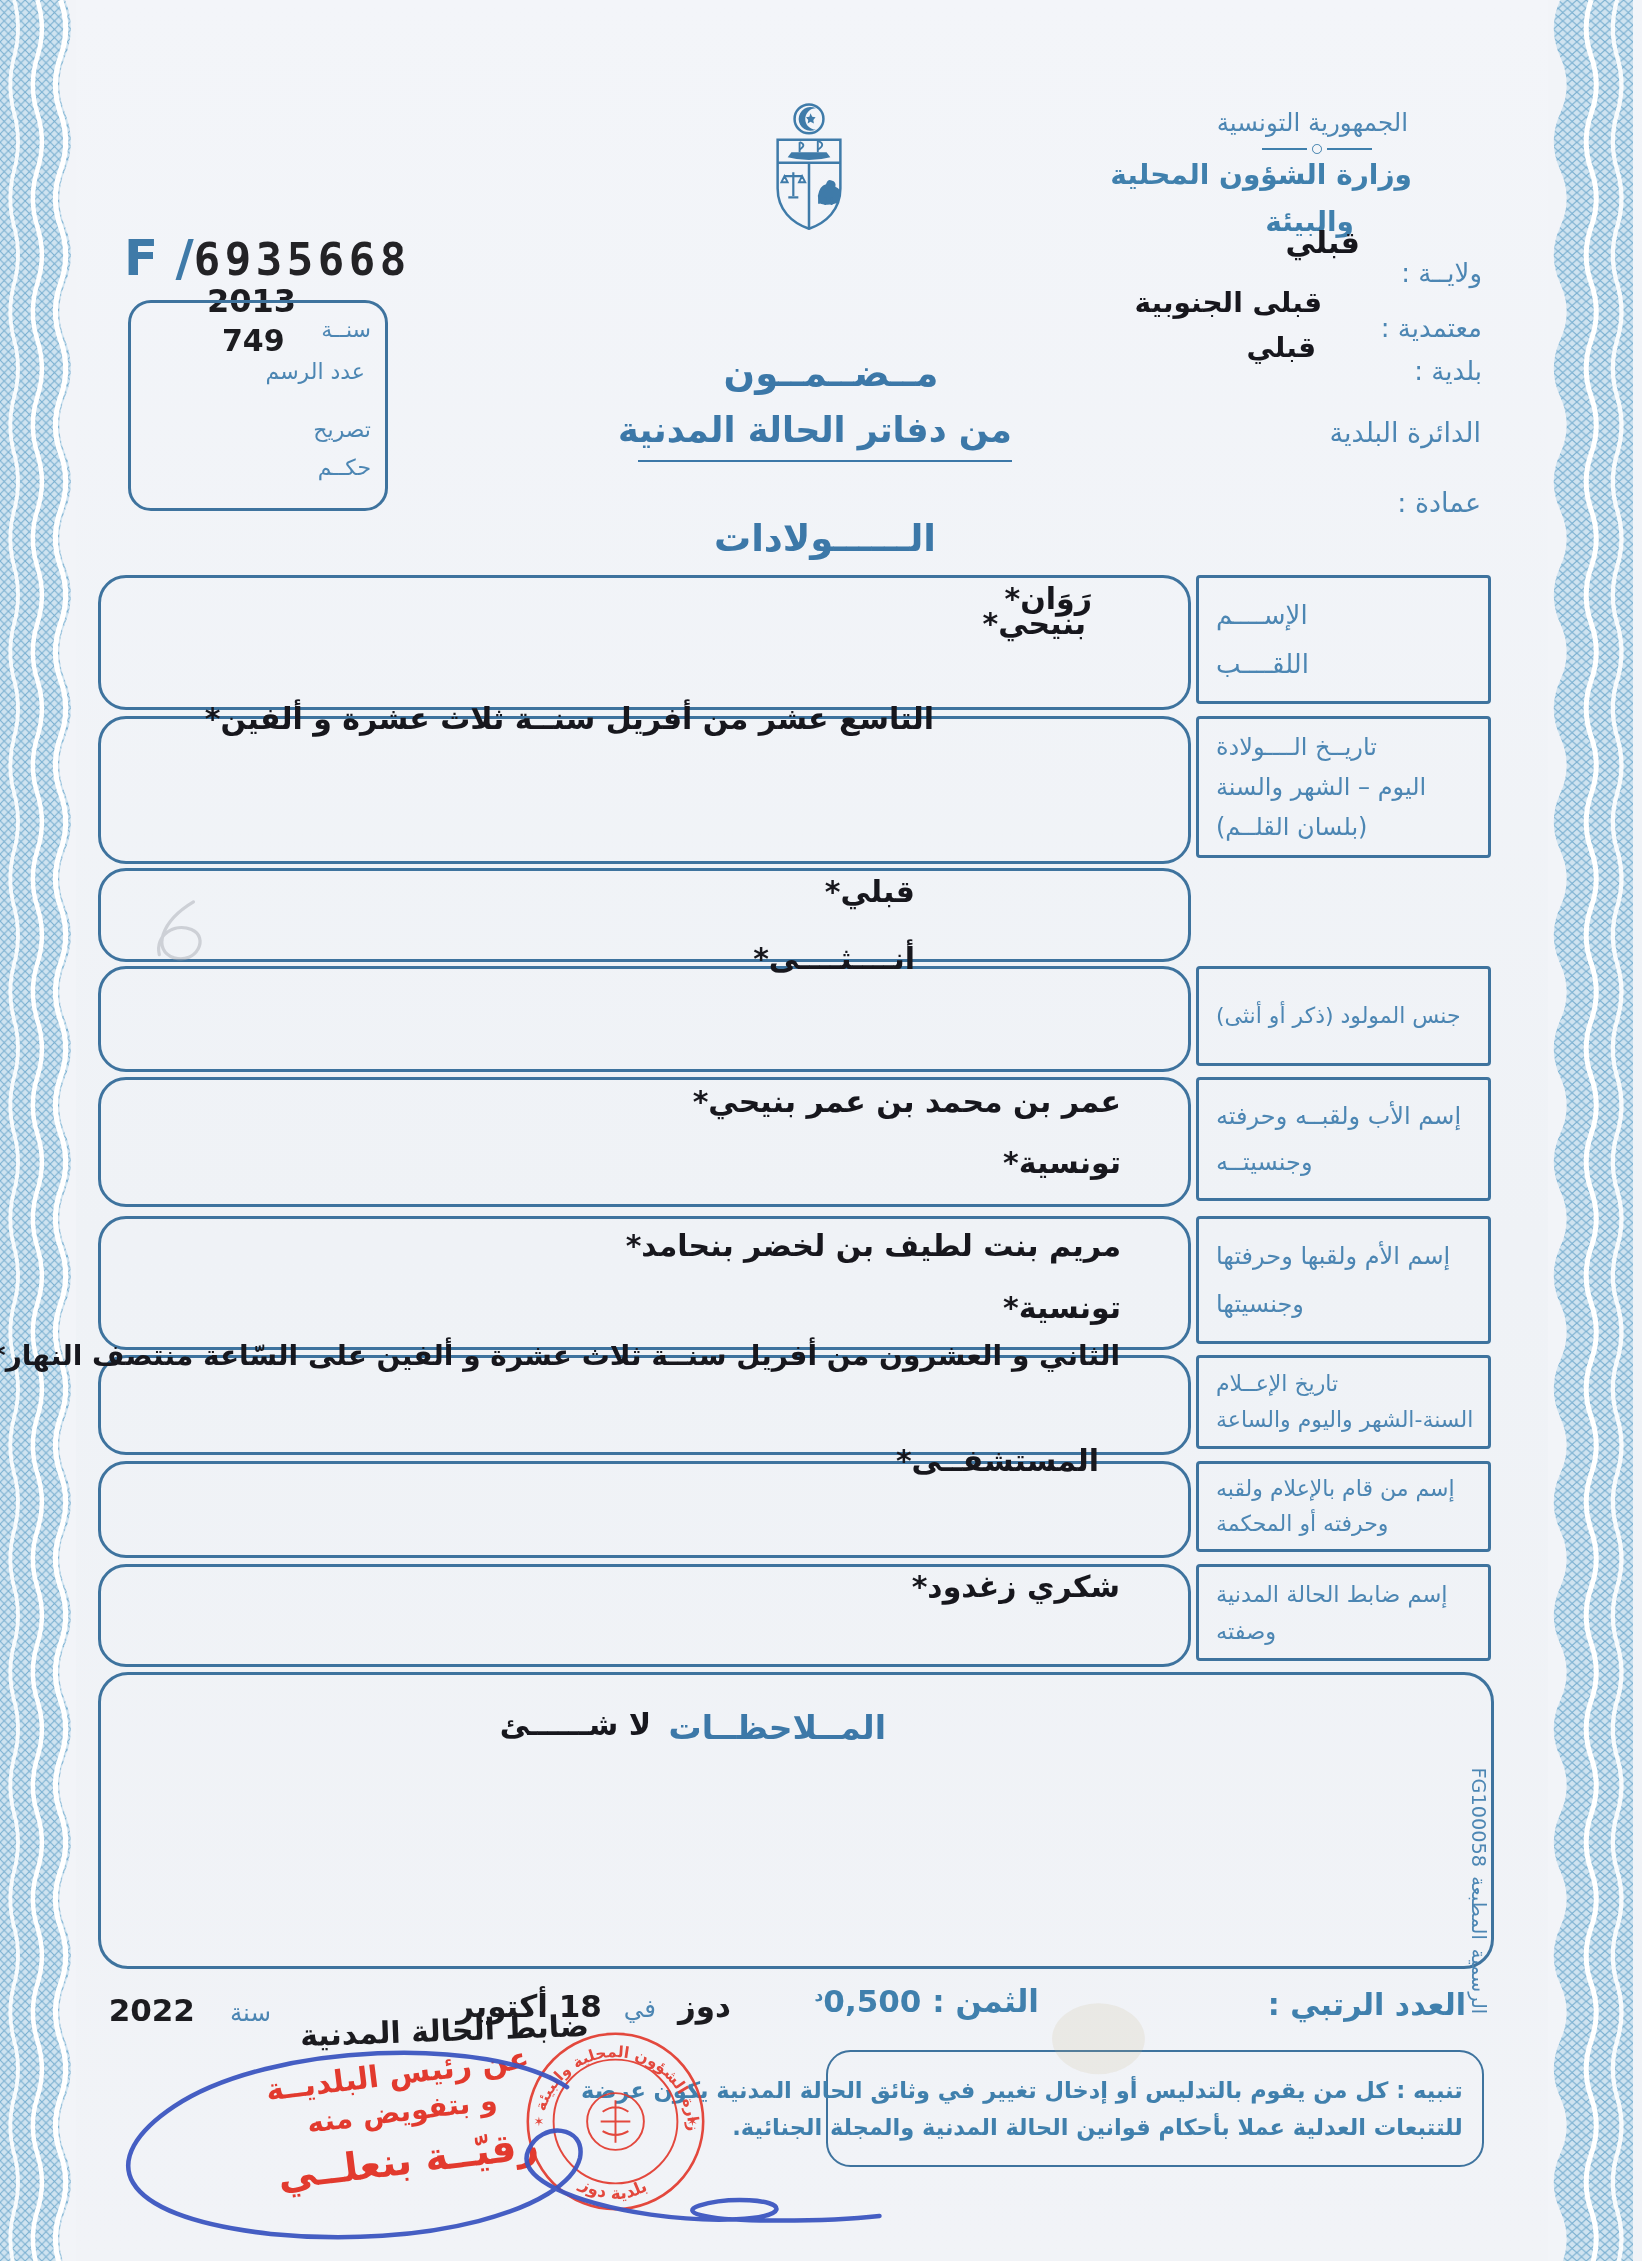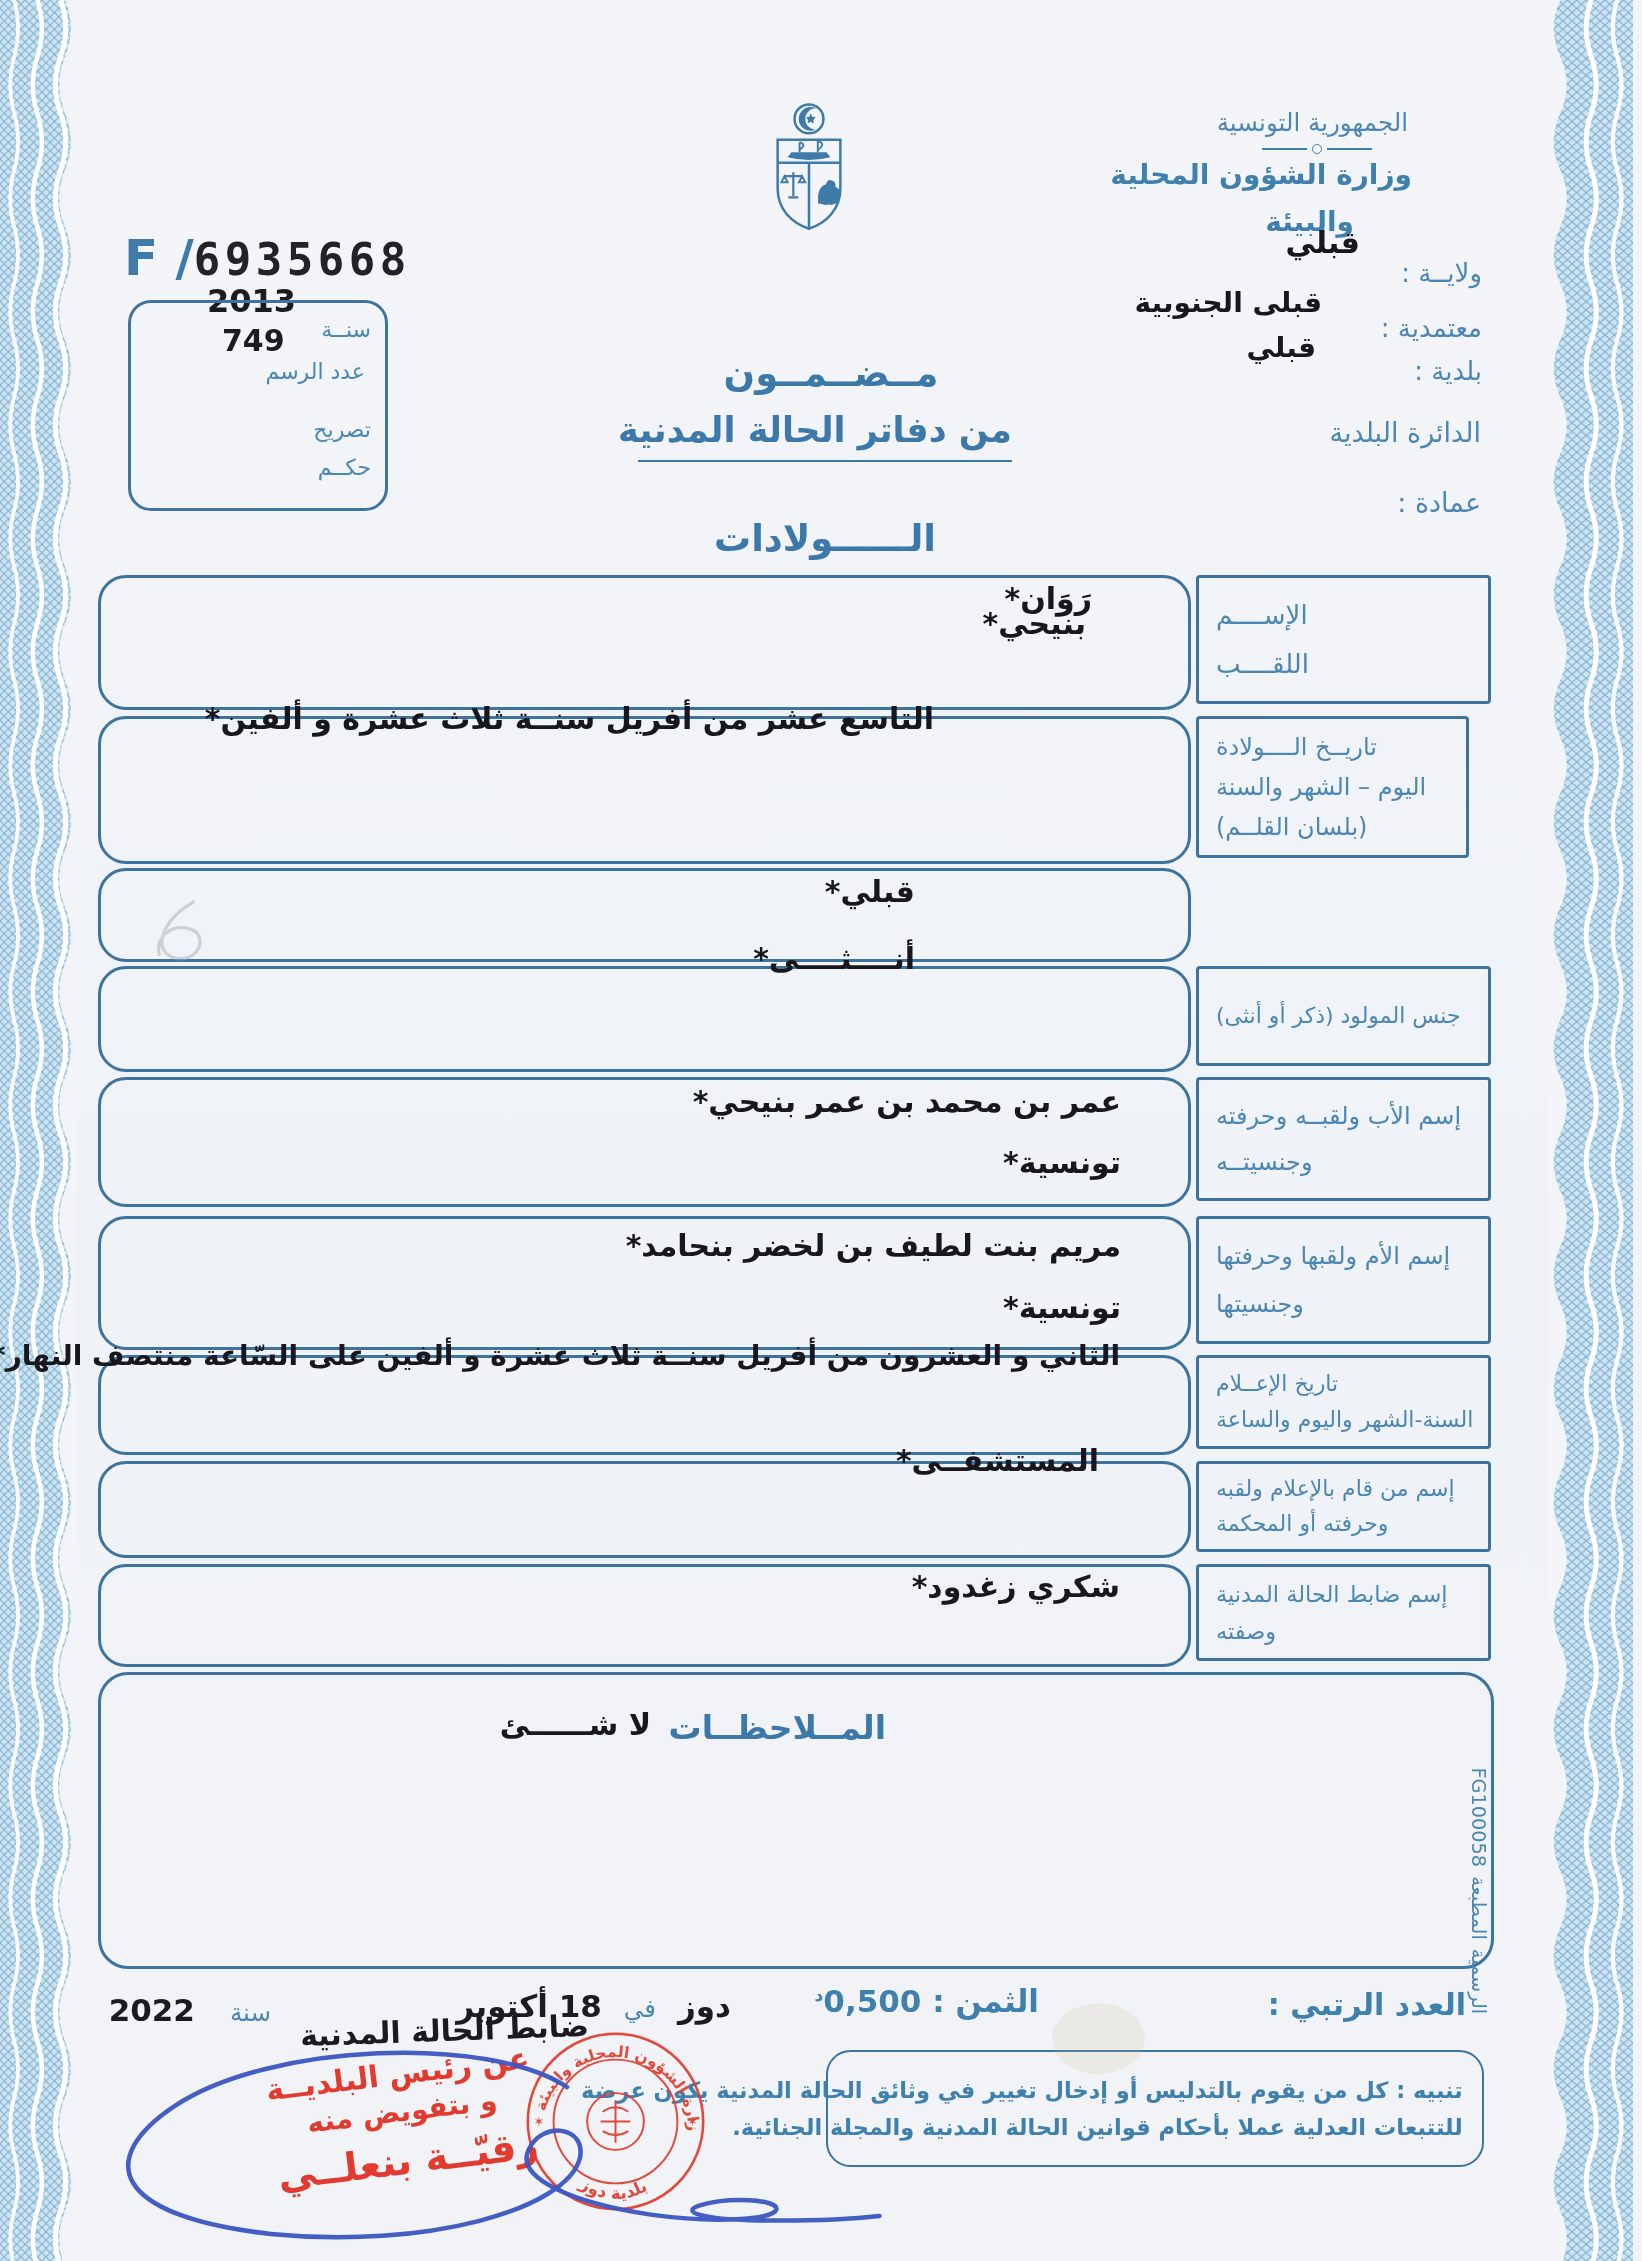--- a/index.html
+++ b/index.html
@@ -26,21 +26,21 @@
   #vb2{left:98px;top:716px;width:1087px;height:142px;}
   #vb3{left:98px;top:868px;width:1087px;height:88px;}
   #vb4{left:98px;top:966px;width:1087px;height:100px;}
   #vb5{left:98px;top:1077px;width:1087px;height:124px;}
   #vb6{left:98px;top:1216px;width:1087px;height:128px;}
   #vb7{left:98px;top:1355px;width:1087px;height:94px;}
   #vb8{left:98px;top:1461px;width:1087px;height:91px;}
   #vb9{left:98px;top:1564px;width:1087px;height:97px;}
   
   #lb1{left:1196px;top:575px;width:295px;height:129px;}
-  #lb2{left:1196px;top:716px;width:273px;height:142px;font-size:24px;}
+  #lb2{left:1196px;top:716px;width:295px;height:142px;font-size:24px;}
   #lb3{left:1196px;top:868px;width:295px;height:88px;}
   #lb4{left:1196px;top:966px;width:295px;height:100px;font-size:22px;}
   #lb5{left:1196px;top:1077px;width:295px;height:124px;font-size:24px;}
   #lb6{left:1196px;top:1216px;width:295px;height:128px;font-size:24px;}
   #lb7{left:1196px;top:1355px;width:295px;height:94px;font-size:22px;}
   #lb8{left:1196px;top:1461px;width:295px;height:91px;font-size:22px;}
   #lb9{left:1196px;top:1564px;width:295px;height:97px;font-size:22.5px;}
   
   #v1a{right:551px;top:581px;}
   #v1b{right:557px;top:606px;}

